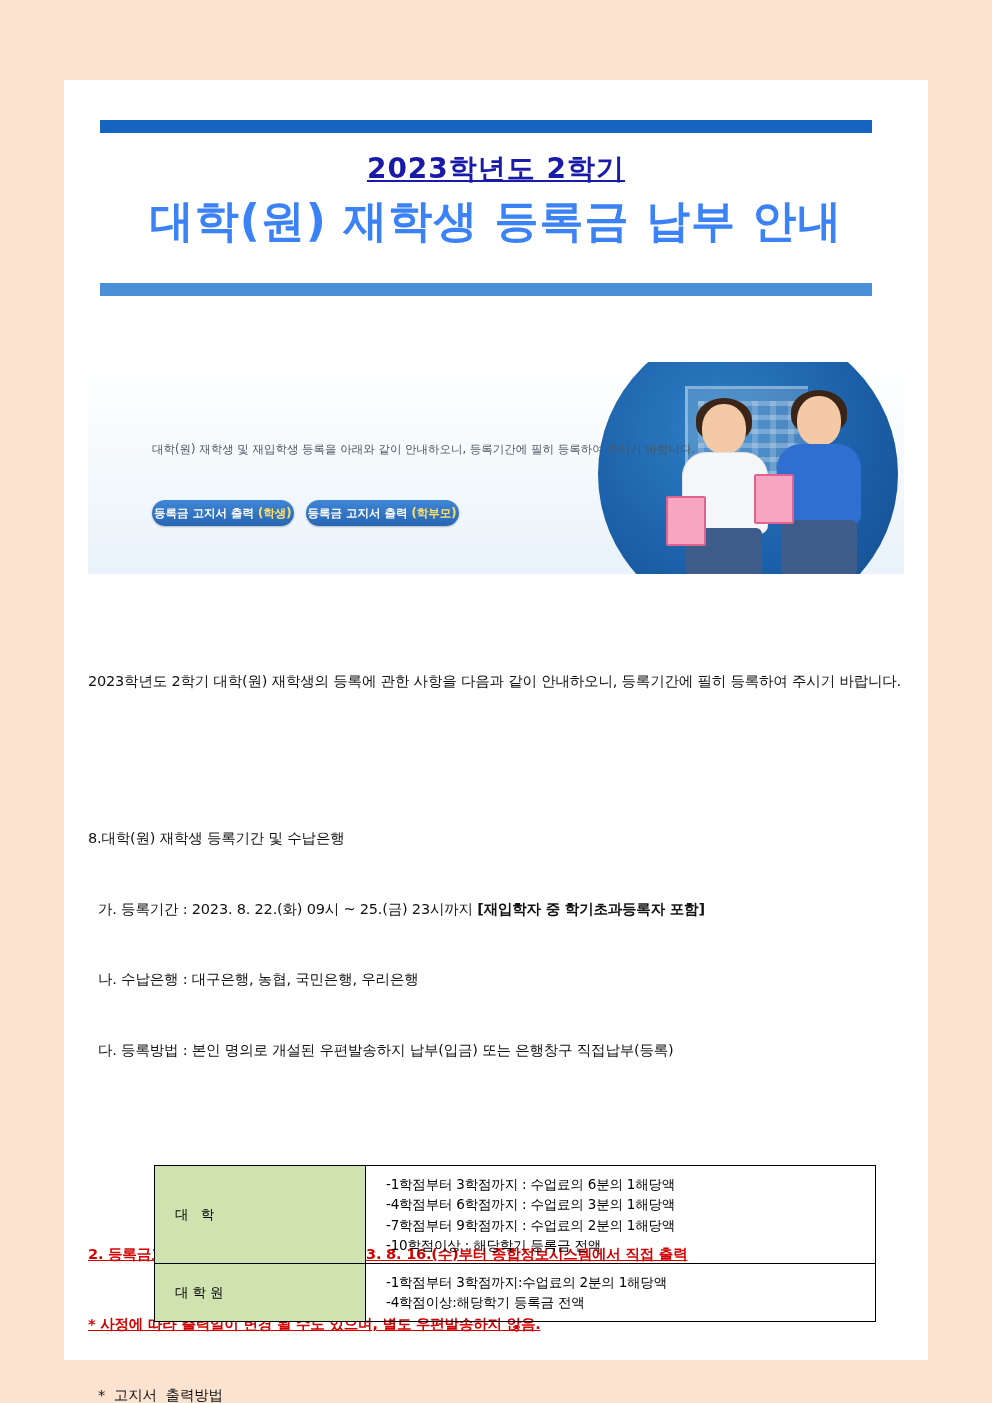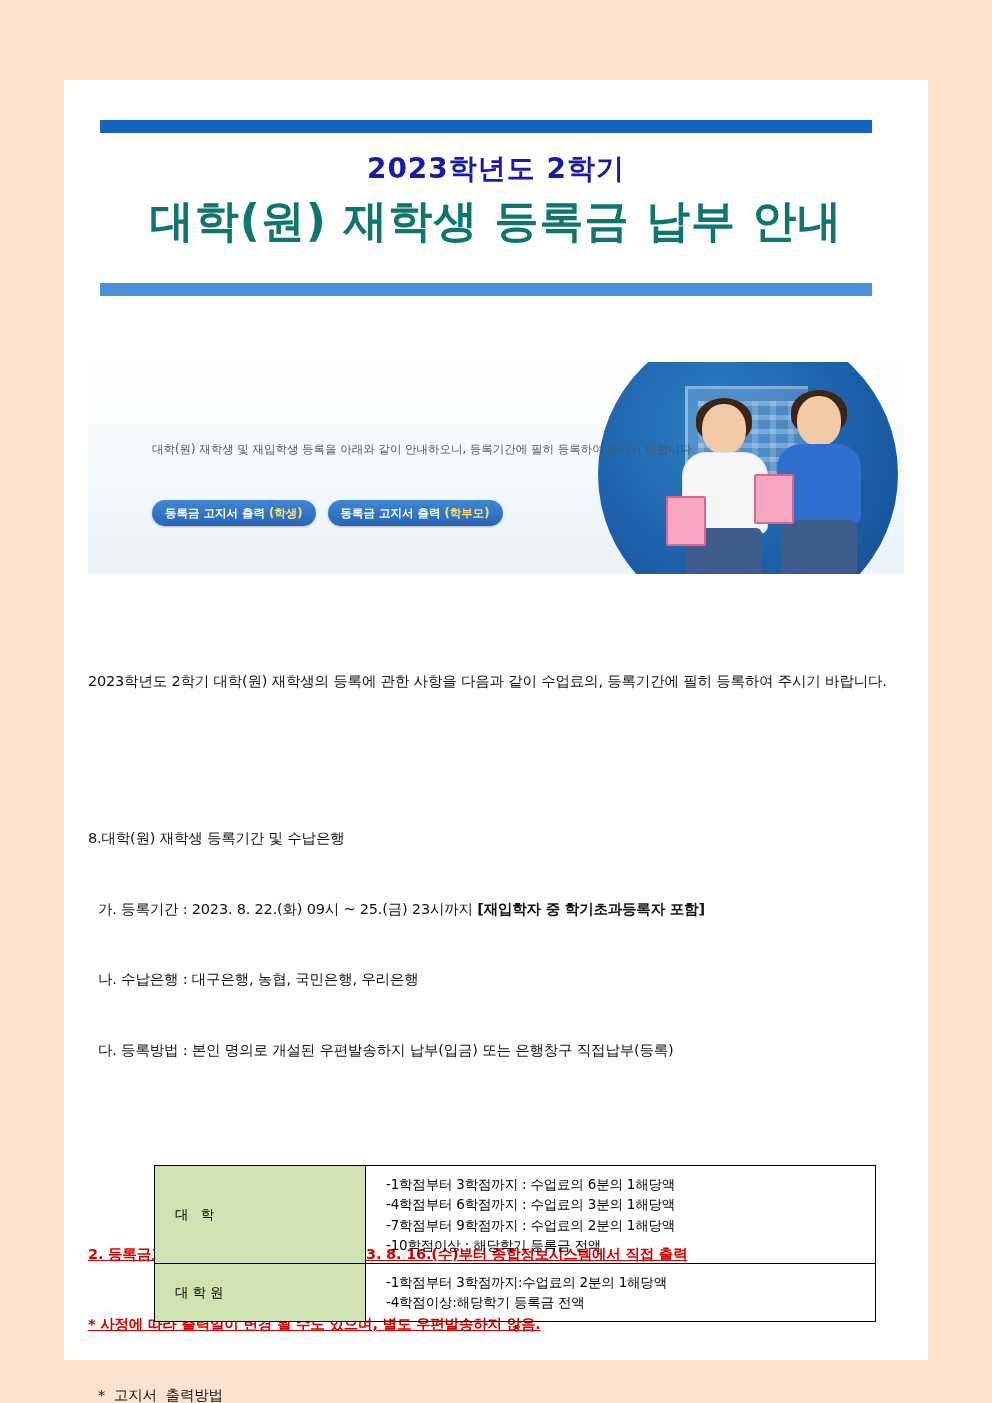--- a/index.html
+++ b/index.html
@@ -42,30 +42,31 @@
   .hdr-sub {
     position: absolute;
     left: 0;
     top: 70px;
     width: 864px;
     text-align: center;
     font-size: 28px;
     font-weight: bold;
     color: #1a1aa8;
     letter-spacing: 1px;
+    text-decoration: underline;
   }
   .hdr-main {
     position: absolute;
     left: 0;
     top: 112px;
     width: 864px;
     text-align: center;
     font-size: 44px;
     font-weight: bold;
-    color: #0f766e;
+    color: #3b82f6;
     letter-spacing: 1px;
   }
   
   .banner {
     position: absolute;
     left: 24px;
     top: 282px;
     width: 816px;
     height: 212px;
     background: linear-gradient(to bottom, #ffffff 0%, #f2f8fc 60%, #e9f2fa 100%);
@@ -186,21 +187,21 @@
   }
   .banner-btns {
     position: absolute;
     left: 64px;
     top: 138px;
     display: flex;
     gap: 12px;
   }
   .banner-btn {
     height: 26px;
-    padding: 0 13px;
+    padding: 0 2px;
     border-radius: 13px;
     background: linear-gradient(to bottom, #3f86d4 0%, #2766b4 100%);
     color: #ffffff;
     font-size: 11.5px;
     font-weight: bold;
     display: flex;
     align-items: center;
     gap: 4px;
     box-shadow: 0 1px 2px rgba(0,0,0,0.25);
   }
@@ -285,21 +286,21 @@
       </div>
       <div class="banner-btn">
         <span>등록금 고지서 출력</span>
         <span class="hl">(학부모)</span>
       </div>
     </div>
   </div>
 
   <div class="body-text">
 
-    <div class="para">2023학년도 2학기 대학(원) 재학생의 등록에 관한 사항을 다음과 같이 수업료의, 등록기간에 필히 등록하여 주시기 바랍니다.</div>
+    <div class="para">2023학년도 2학기 대학(원) 재학생의 등록에 관한 사항을 다음과 같이 안내하오니, 등록기간에 필히 등록하여 주시기 바랍니다.</div>
 
     <div class="para">
       <div>8.대학(원) 재학생 등록기간 및 수납은행</div>
       <div class="indent1"><span>가. 등록기간 : 2023. 8. 22.(화) 09시 ~ 25.(금) 23시까지 </span><span class="bold">[재입학자 중 학기초과등록자 포함]</span></div>
       <div class="indent1">나. 수납은행 : 대구은행, 농협, 국민은행, 우리은행</div>
       <div class="indent1">다. 등록방법 : 본인 명의로 개설된 우편발송하지 납부(입금) 또는 은행창구 직접납부(등록)</div>
     </div>
 
     <div class="para">
       <div class="red"><u>2. 등록금고지서 출력가능(예정)일자: 2023. 8. 16.(수)부터 종합정보시스템에서 직접 출력</u></div>

